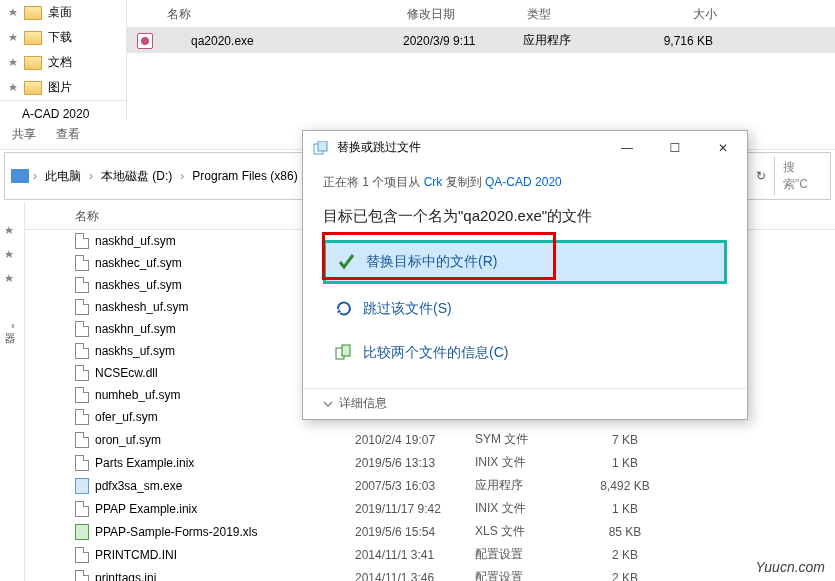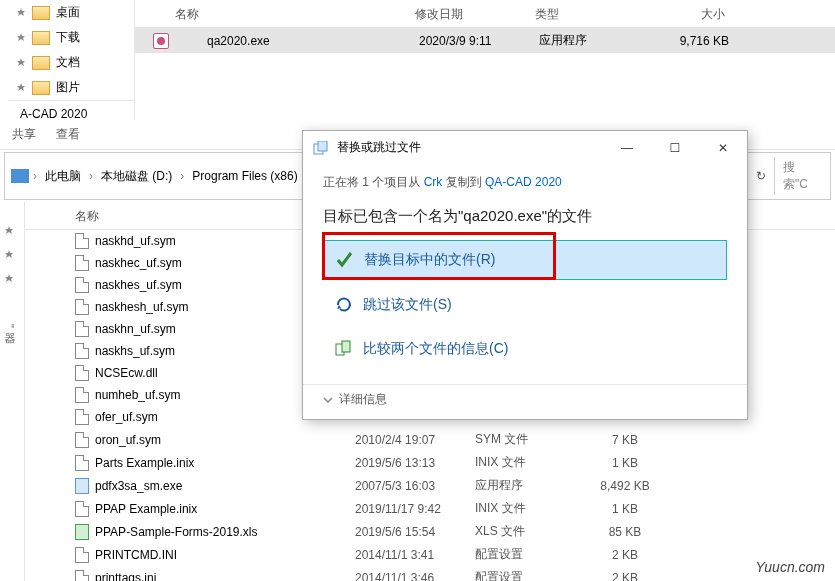--- a/index.html
+++ b/index.html
@@ -1,33 +1,33 @@
 <!DOCTYPE html>
 <html><head>
 <meta charset="utf-8">
 <style>
 * { margin: 0; padding: 0; box-sizing: border-box; font-family: "Microsoft YaHei", "Segoe UI", sans-serif; font-size: 12px; }
 body { background: #fff; width: 835px; height: 581px; overflow: hidden; position: relative; }
 
 
-.top-area { display: flex; height: 120px; margin-left: 8px; }
+.top-area { display: flex; height: 120px; }
 .left-sidebar-top { width: 127px; border-right: 1px solid #e5e5e5; }
 .side-item { display: flex; align-items: center; padding: 4px 8px; gap: 6px; }
 .pin { width: 10px; height: 10px; display: inline-block; }
 .pin svg { fill: #888; }
 .folder-icon { width: 18px; height: 14px; background: linear-gradient(#ffe9a8,#f4c869); border: 1px solid #d4a640; }
 
 .header-row { display: flex; align-items: center; padding: 6px 10px 4px; border-bottom: 1px solid #e5e5e5; }
 .header-col { color: #555; }
 .col-name { width: 270px; padding-left: 30px; }
 .col-date { width: 120px; }
 .col-type { width: 110px; }
 .col-size { width: 80px; text-align: right; }
 
-.file-row { display: flex; align-items: center; padding: 4px 8px; }
+.file-row { display: flex; align-items: center; padding: 4px 0; }
 .file-row.selected { background: #e5e5e5; }
 .file-icon { width: 16px; height: 16px; margin-left: 10px; margin-right: 8px; background: #fff; border: 1px solid #c94f7c; border-radius: 2px; display: flex; align-items: center; justify-content: center; }
 .file-icon-inner { width: 8px; height: 8px; background: #c94f7c; border-radius: 50%; }
 
 
 .panel-header { display: flex; align-items: center; padding: 6px 12px; border-bottom: 1px solid #e5e5e5; gap: 20px; }
 .panel-header span { color: #555; }
 
 
 .breadcrumb-row { display: flex; align-items: center; padding: 4px 6px; border: 1px solid #ccc; margin: 2px 4px; background: #fff; }
@@ -63,21 +63,21 @@
 .dlg-btns { display: flex; gap: 20px; }
 .dlg-btn { width: 28px; text-align: center; color: #333; cursor: pointer; }
 .dlg-body { padding: 10px 20px; }
 .dlg-line1 { color: #555; margin-bottom: 16px; }
 .dlg-line1 a { color: #0066cc; }
 .dlg-head { font-size: 15px; color: #222; margin-bottom: 14px; }
 
 .option { display: flex; align-items: center; padding: 10px 12px; margin: 6px 0; cursor: pointer; }
 .opt-icon { width: 18px; height: 18px; margin-right: 10px; }
 .opt-label { font-size: 14px; color: #1a5a99; }
-.option.highlighted { background: #cfe8fc; border: 1px solid #14b8a6; }
+.option.highlighted { background: #cfe8fc; border: 3px solid #14b8a6; }
 .highlight-box { position: absolute; border: 3px solid #d00; left: 322px; top: 232px; width: 234px; height: 48px; pointer-events: none; }
 
 .detail-row { padding: 6px 20px; border-top: 1px solid #e5e5e5; color: #555; cursor: pointer; display: flex; align-items: center; gap: 6px; text-align: center; }
 .chev { width: 10px; height: 10px; }
 
 .watermark { position: absolute; right: 10px; bottom: 6px; color: #404040; font-size: 14px; font-style: italic; }
 
 svg { display: block; }
 </style>
 </head>
@@ -114,21 +114,21 @@
     </div>
     <div class="side-item">
       <span class="pin">
           <svg viewBox="0 0 10 10">
             <path d="M5 0l1 3h3l-2 2 1 3-3-2-3 2 1-3-2-2h3z"></path>
           </svg>
         </span>
       <span class="folder-icon"></span>
       <span>图片</span>
     </div>
-    <div style="border-top:1px solid #e5e5e5;padding:6px 12px;">A-CAD 2020</div>
+    <div style="border-top:1px solid #e5e5e5;padding:6px 22px;">A-CAD 2020</div>
   </div>
 
   <div style="flex:1;">
     <div class="header-row">
       <span class="header-col col-name">名称</span>
       <span class="header-col col-date">修改日期</span>
       <span class="header-col col-type">类型</span>
       <span class="header-col col-size">大小</span>
     </div>
     <div class="file-row selected">

